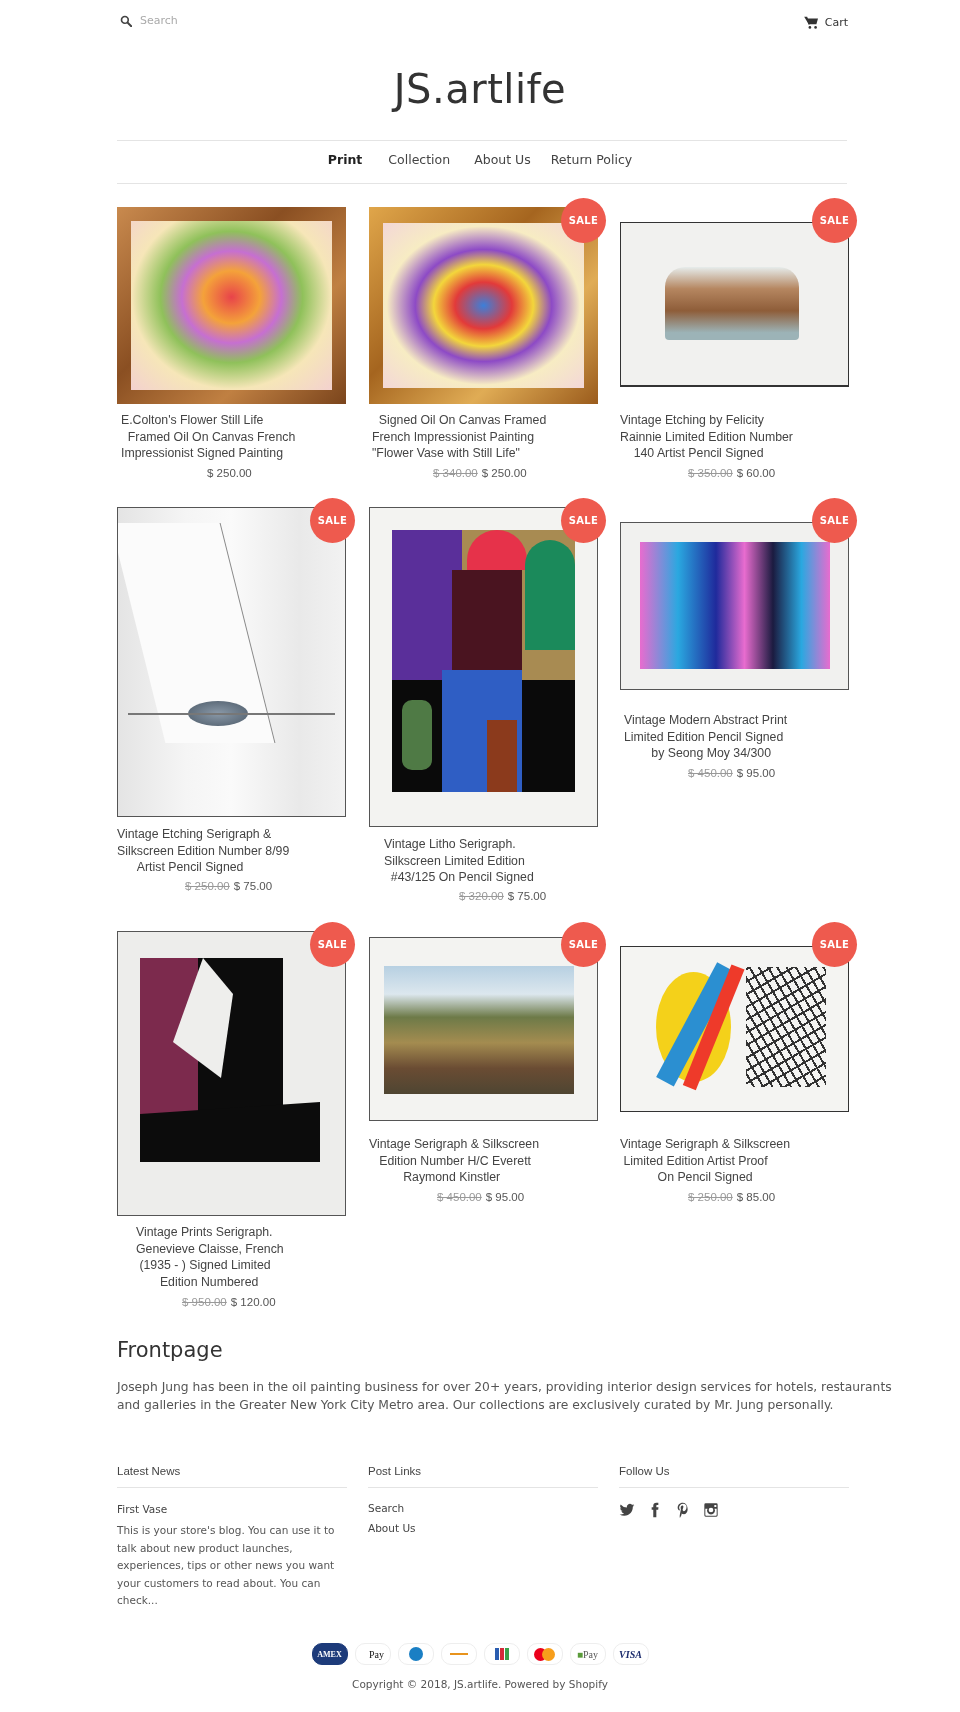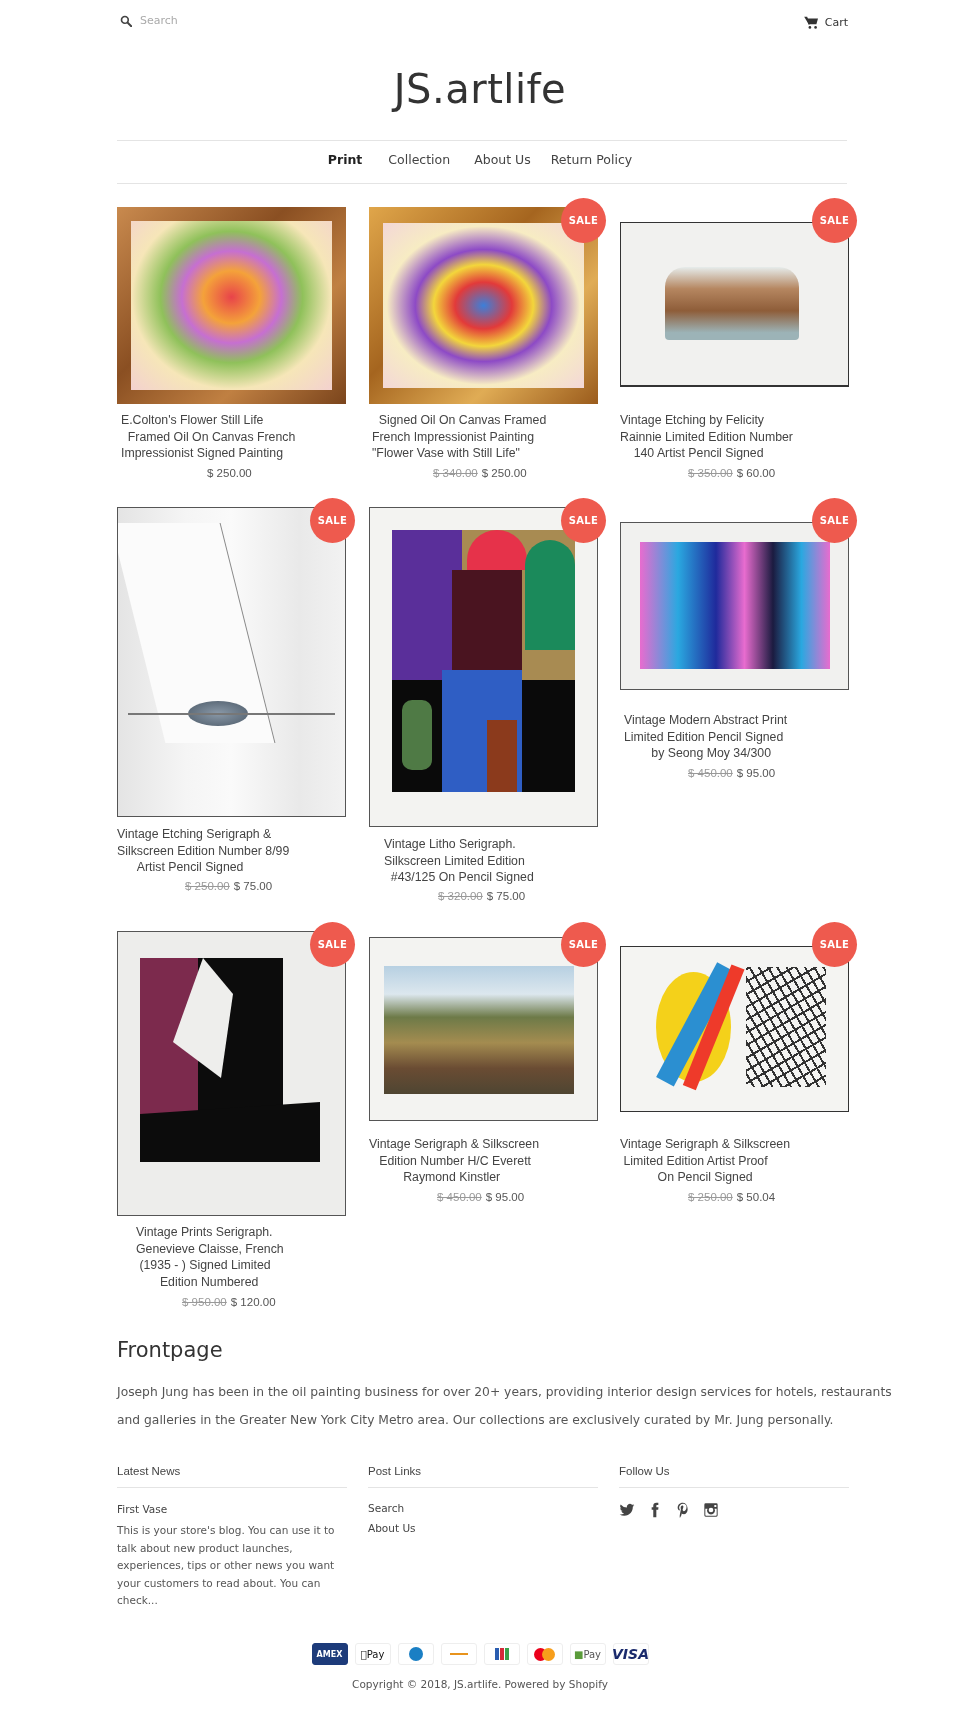--- a/index.html
+++ b/index.html
@@ -22,33 +22,33 @@
   .nav a:nth-child(1) { margin-right: 6px; }
   .nav a:nth-child(2) { margin-right: 4px; }
   .img { position: absolute; overflow: hidden; border: 1px solid #555; }
   .sale { position: absolute; width: 45px; height: 45px; border-radius: 50%; background: #ee5a4e; color: #fff; font-size: 10px; font-weight: bold; display: flex; align-items: center; justify-content: center; letter-spacing: 0.3px; }
   .title { position: absolute; font-family: "Liberation Sans", sans-serif; font-size: 12.3px; line-height: 16.5px; color: #444; white-space: pre; }
   .price { position: absolute; font-family: "Liberation Sans", sans-serif; font-size: 11.5px; color: #555; white-space: nowrap; }
   .price s { color: #999; margin-right: 4px; }
 
   
   .fp-title { left: 117px; top: 1338px; font-size: 21px; color: #333; }
-  .fp-body { left: 117px; top: 1378px; width: 790px; font-size: 12.3px; line-height: 28px; color: #555; }
+  .fp-body { left: 117px; top: 1378px; width: 790px; font-size: 12.3px; line-height: 18px; color: #555; }
 
   
   .fh { font-size: 11.5px; color: #444; font-family: "Liberation Sans", sans-serif; }
   .frule { height: 1px; background: #e4e4e4; width: 230px; }
   .fsmall { font-size: 10.5px; color: #444; }
   .ftext { font-size: 10.5px; line-height: 17.5px; color: #555; width: 225px; }
   .flink { font-size: 10.5px; color: #444; text-decoration: none; display: block; }
   .social { display: flex; gap: 12px; align-items: center; }
   .social svg { width: 16px; height: 16px; fill: #444; }
 
   .pay { left: 0; width: 960px; top: 1643px; display: flex; justify-content: center; gap: 7px; }
-  .pay .b { width: 36px; height: 22px; border: 1px solid #eee; border-radius: 3px; display: flex; align-items: center; justify-content: center; font-size: 9px; font-weight: bold; background: #fff; }
+  .pay .b { width: 36px; height: 22px; border: 1px solid #eee; border-radius: 10px; display: flex; align-items: center; justify-content: center; font-size: 9px; font-weight: bold; background: #fff; font-family: Liberation Serif, serif; }
   .copy { left: 0; width: 960px; top: 1678px; text-align: center; font-size: 10.5px; color: #555; }
 </style>
 </head>
 <body>
 
 <div class="abs search">
   <svg viewBox="0 0 16 16">
       <circle cx="6.5" cy="6.5" r="4.5" fill="none" stroke="#444" stroke-width="2.2"></circle>
       <line x1="10" y1="10" x2="15" y2="15" stroke="#444" stroke-width="2.6" stroke-linecap="round"></line>
     </svg>
@@ -128,21 +128,21 @@
       <div style="position:absolute;left:0;top:150px;width:183px;height:112px;background:#0a0a0a;"></div>
       <div style="position:absolute;left:50px;top:140px;width:80px;height:122px;background:#2f5ec4;"></div>
       <div style="position:absolute;left:10px;top:170px;width:30px;height:70px;background:#4f7a45;border-radius:10px;"></div>
       <div style="position:absolute;left:95px;top:190px;width:30px;height:72px;background:#8b3a1c;"></div>
     </div>
   </div>
   <div class="sale" style="left:561px;top:498px">SALE</div>
   <div class="title" style="left:384px;top:836px">Vintage Litho Serigraph.
 Silkscreen Limited Edition
   #43/125 On Pencil Signed</div>
-  <div class="price" style="left:438px;top:890px"><s>$ 320.00</s><span>$ 75.00</span></div>
+  <div class="price" style="left:459px;top:890px"><s>$ 320.00</s><span>$ 75.00</span></div>
 </div>
 
 <div>
   <div class="img" style="left:620px;top:522px;width:229px;height:168px;background:#f1f1ef;">
     <div style="position:absolute;left:19px;top:19px;width:190px;height:127px;background:linear-gradient(90deg,#e86ccf 0%,#2aa8e0 20%,#1f2a9c 40%,#e86ccf 55%,#1b1b40 70%,#2aa8e0 85%,#e86ccf 100%);"></div>
   </div>
   <div class="sale" style="left:812px;top:498px">SALE</div>
   <div class="title" style="left:624px;top:712px">Vintage Modern Abstract Print
 Limited Edition Pencil Signed
         by Seong Moy 34/300</div>
@@ -179,21 +179,21 @@
   <div class="img" style="left:620px;top:946px;width:229px;height:166px;background:#f4f4f2;border-color:#333;">
     <div style="position:absolute;left:35px;top:25px;width:75px;height:110px;border-radius:50%;background:#f4d11a;"></div>
     <div style="position:absolute;left:30px;top:20px;width:20px;height:130px;background:#2b8fd1;transform:rotate(28deg);transform-origin:top;left:95px;"></div>
     <div style="position:absolute;left:110px;top:20px;width:14px;height:130px;background:#ee3a2a;transform:rotate(22deg);transform-origin:top;"></div>
     <div style="position:absolute;left:125px;top:20px;width:80px;height:120px;background:repeating-linear-gradient(60deg,transparent 0 6px,#111 6px 8px),repeating-linear-gradient(-30deg,transparent 0 9px,#111 9px 11px);opacity:0.85;"></div>
   </div>
   <div class="sale" style="left:812px;top:922px">SALE</div>
   <div class="title" style="left:620px;top:1136px">Vintage Serigraph &amp; Silkscreen
  Limited Edition Artist Proof
            On Pencil Signed</div>
-  <div class="price" style="left:688px;top:1191px"><s>$ 250.00</s><span>$ 50.04</span></div>
+  <div class="price" style="left:688px;top:1191px"><s>$ 250.00</s><span>$ 85.00</span></div>
 </div>
 
 <h2 class="abs fp-title" style="font-weight:normal">Frontpage</h2>
 <p class="abs fp-body">Joseph Jung has been in the oil painting business for over 20+ years, providing interior design services for hotels, restaurants and galleries in the Greater New York City Metro area. Our collections are exclusively curated by Mr. Jung personally.</p>
 
 <div>
   <div class="abs fh" style="left:117px;top:1465px">Latest News</div>
   <div class="abs frule" style="left:117px;top:1487px"></div>
   <a class="abs fsmall" style="left:117px;top:1503px">First Vase</a>
   <p class="abs ftext" style="left:117px;top:1522px">This is your store's blog. You can use it to talk about new product launches, experiences, tips or other news you want your customers to read about. You can check...</p>
@@ -237,16 +237,16 @@
   <div class="b">
       <span style="display:inline-block;width:4px;height:12px;background:#2a5db0;margin-right:1px"></span>
       <span style="display:inline-block;width:4px;height:12px;background:#d42a3a;margin-right:1px"></span>
       <span style="display:inline-block;width:4px;height:12px;background:#3aa04a"></span>
     </div>
   <div class="b">
       <span style="display:inline-block;width:13px;height:13px;border-radius:50%;background:#eb001b;"></span>
       <span style="display:inline-block;width:13px;height:13px;border-radius:50%;background:#f79e1b;margin-left:-5px;"></span>
     </div>
   <div class="b" style="font-weight:normal;font-size:10px;color:#555"><span style="color:#5a9b3a">■</span>Pay</div>
-  <div class="b" style="color:#1a2a6c;font-style:italic;font-size:14px">VISA</div>
+  <div class="b" style="color:#1a2a6c;font-style:italic;font-size:10px">VISA</div>
 </div>
 
 <div class="abs copy">Copyright © 2018, JS.artlife. Powered by Shopify</div>
 
 </body></html>

